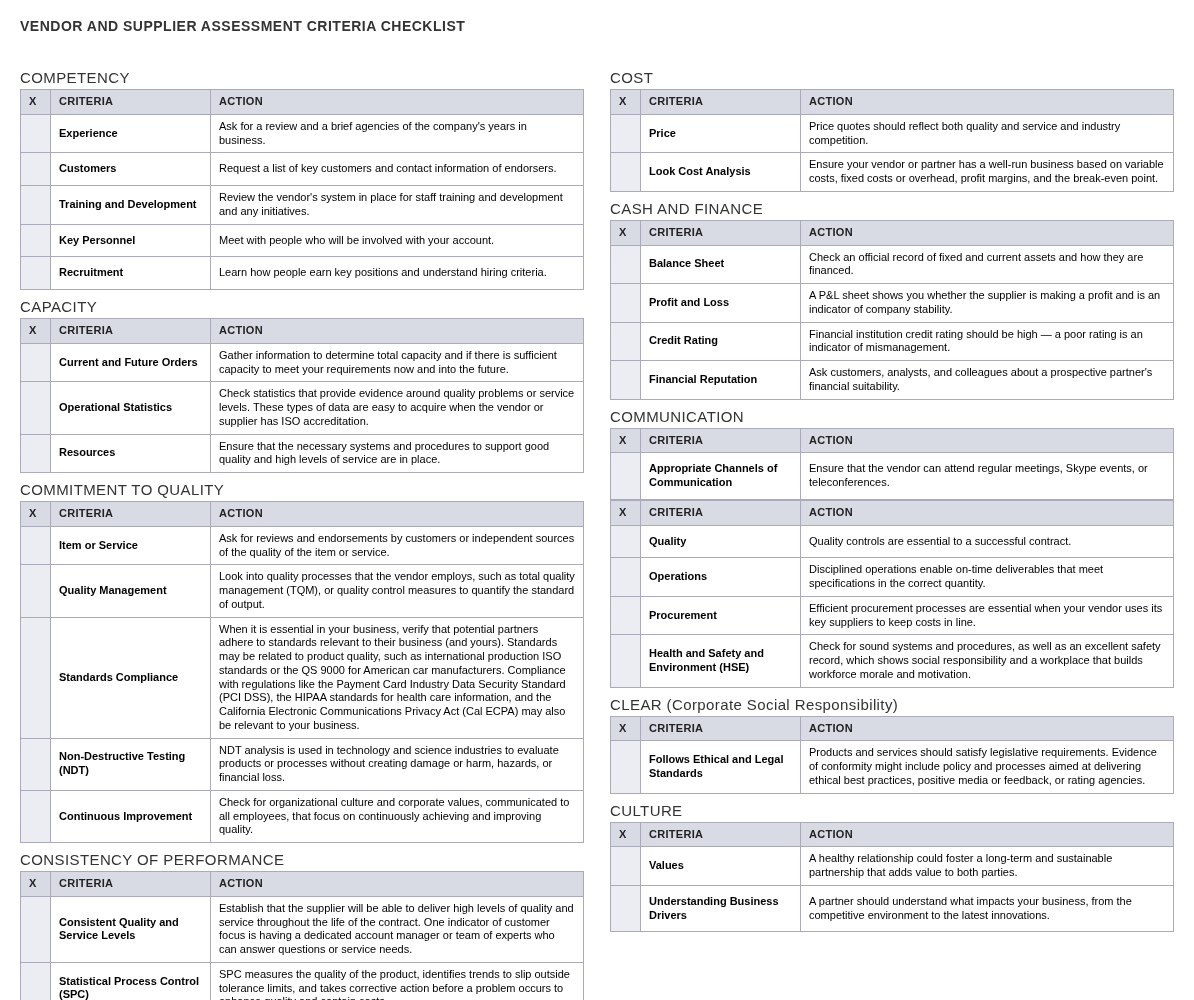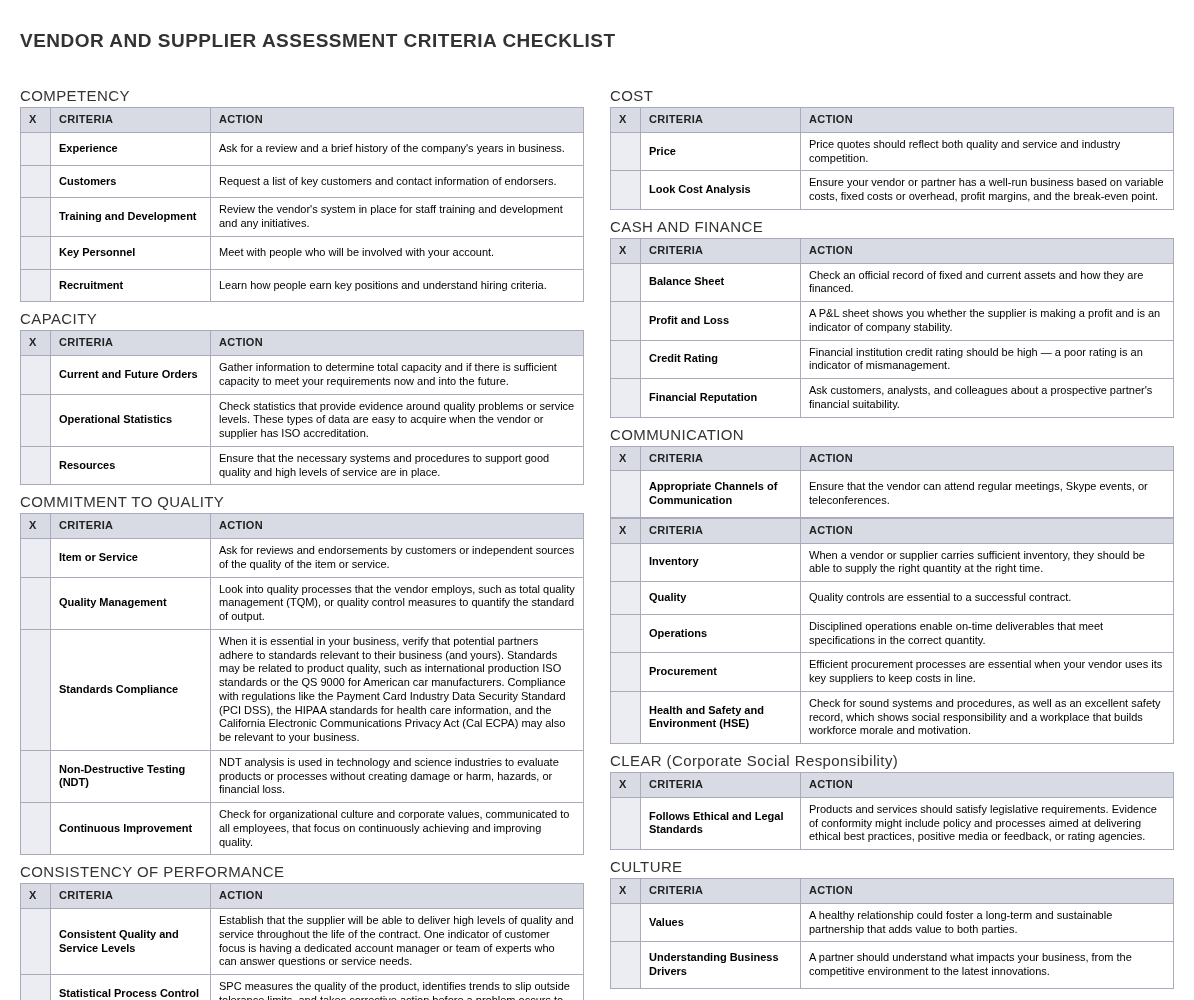--- a/index.html
+++ b/index.html
@@ -5,24 +5,24 @@
   * { box-sizing: border-box; }
   body {
     font-family: "Century Gothic", "Avant Garde", "Futura", sans-serif;
     margin: 0;
     padding: 14px 20px;
     background: #fff;
     color: #000;
     width: 1194px;
   }
   h1 {
-    font-size: 19px;
+    font-size: 14px;
     font-weight: bold;
     letter-spacing: 0.5px;
-    margin: 16px 0 6px 0;
+    margin: 4px 0 6px 0;
     color: #333;
   }
   .columns {
     display: flex;
     gap: 26px;
     margin-top: 27px;
   }
   .col {
     flex: 1;
     min-width: 0;
@@ -91,21 +91,21 @@
           <tr>
             <th>X</th>
             <th>CRITERIA</th>
             <th>ACTION</th>
           </tr>
         </thead>
         <tbody>
           <tr>
             <td class="xcell"></td>
             <td class="criteria">Experience</td>
-            <td class="action">Ask for a review and a brief history of the company's years in business.</td>
+            <td class="action">Ask for a review and a brief agencies of the company's years in business.</td>
           </tr>
           <tr>
             <td class="xcell"></td>
             <td class="criteria">Customers</td>
             <td class="action">Request a list of key customers and contact information of endorsers.</td>
           </tr>
           <tr>
             <td class="xcell"></td>
             <td class="criteria">Training and Development</td>
             <td class="action">Review the vendor's system in place for staff training and development and any initiatives.</td>
@@ -318,25 +318,20 @@
           <col>
         </colgroup>
         <thead>
           <tr>
             <th>X</th>
             <th>CRITERIA</th>
             <th>ACTION</th>
           </tr>
         </thead>
         <tbody>
-          <tr>
-            <td class="xcell"></td>
-            <td class="criteria">Inventory</td>
-            <td class="action">When a vendor or supplier carries sufficient inventory, they should be able to supply the right quantity at the right time.</td>
-          </tr>
           <tr>
             <td class="xcell"></td>
             <td class="criteria">Quality</td>
             <td class="action">Quality controls are essential to a successful contract.</td>
           </tr>
           <tr>
             <td class="xcell"></td>
             <td class="criteria">Operations</td>
             <td class="action">Disciplined operations enable on-time deliverables that meet specifications in the correct quantity.</td>
           </tr>

